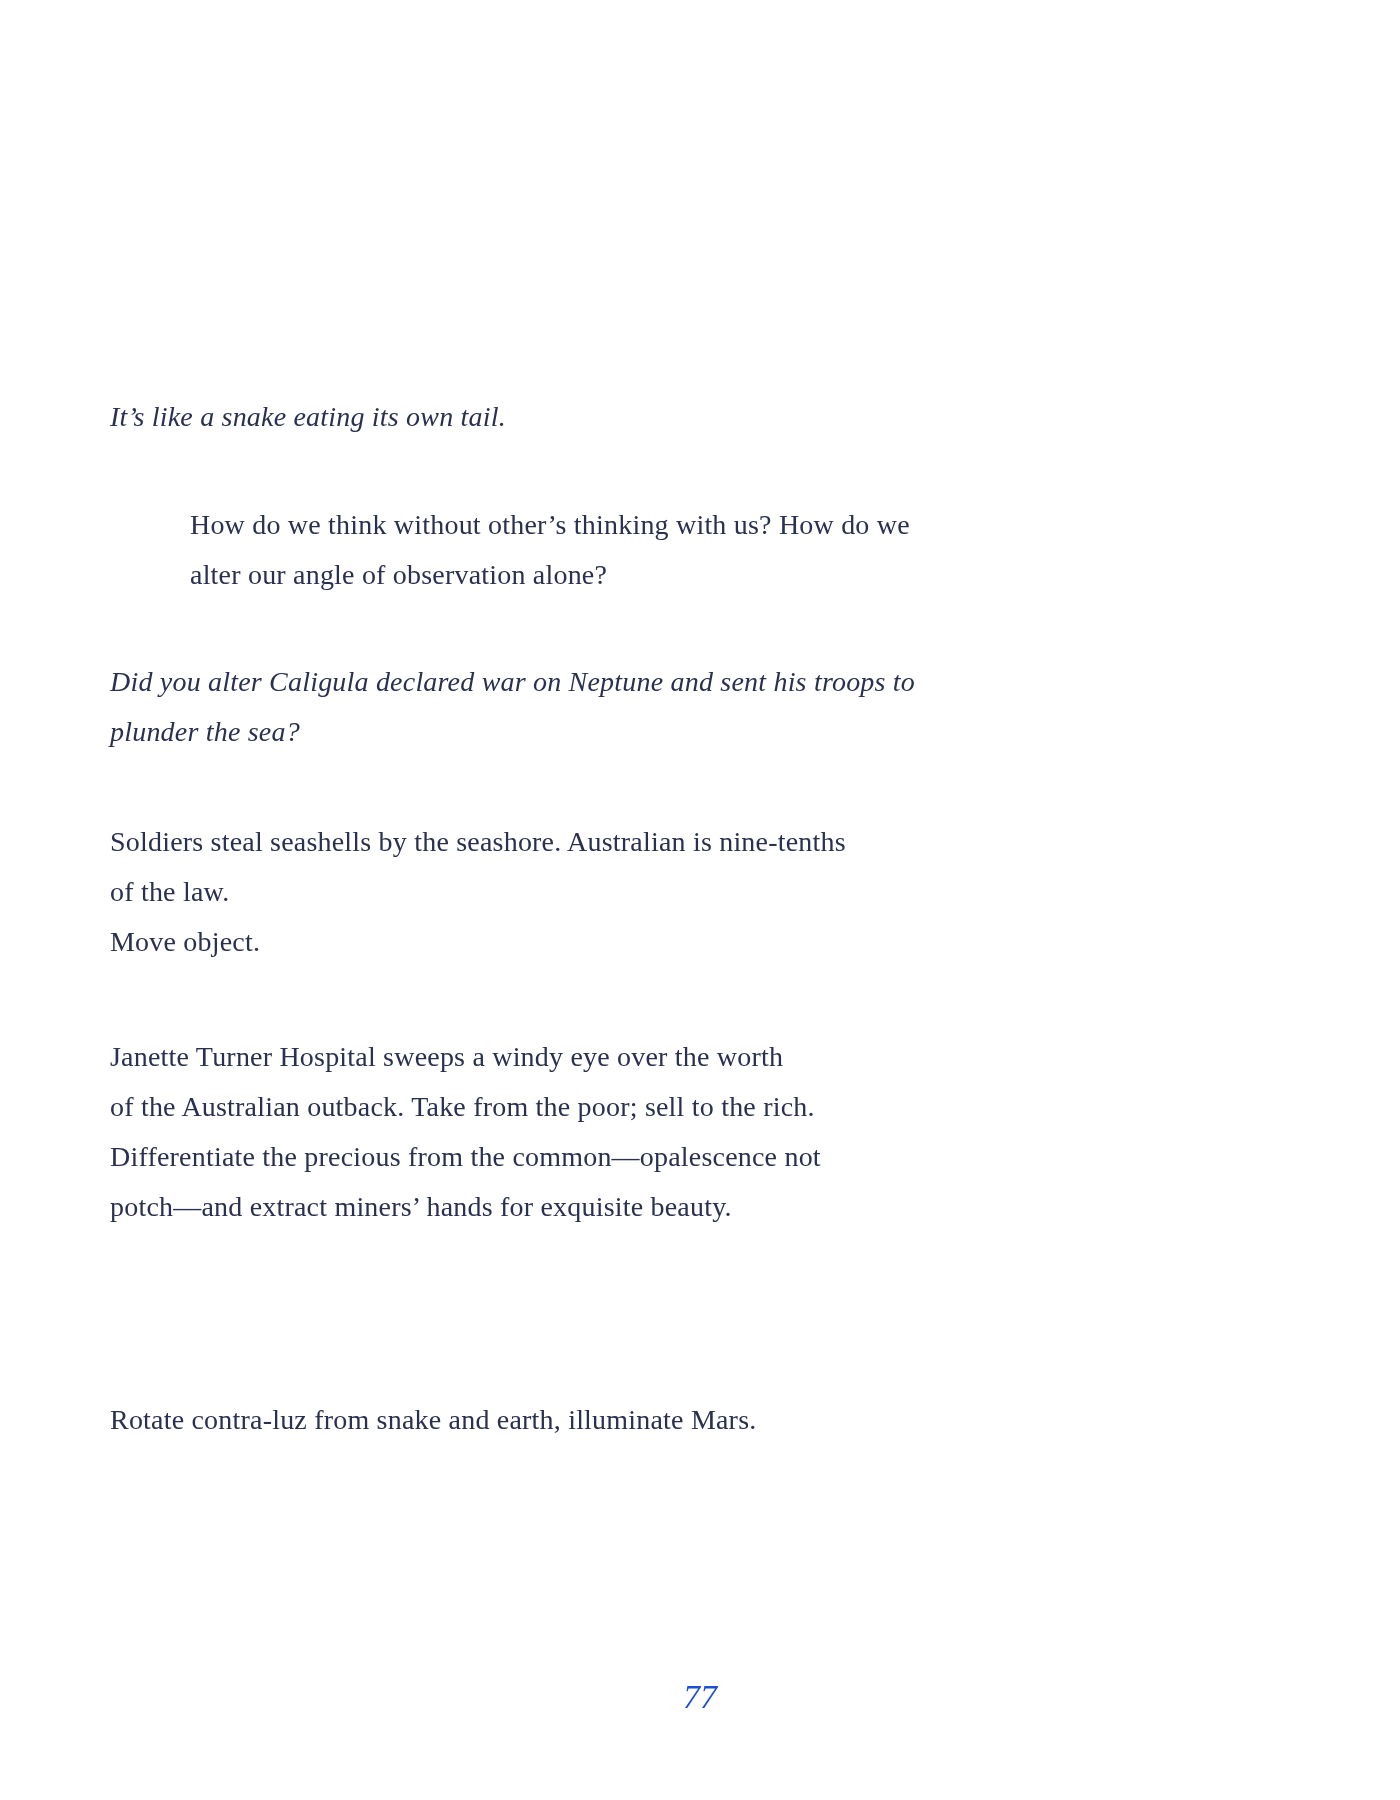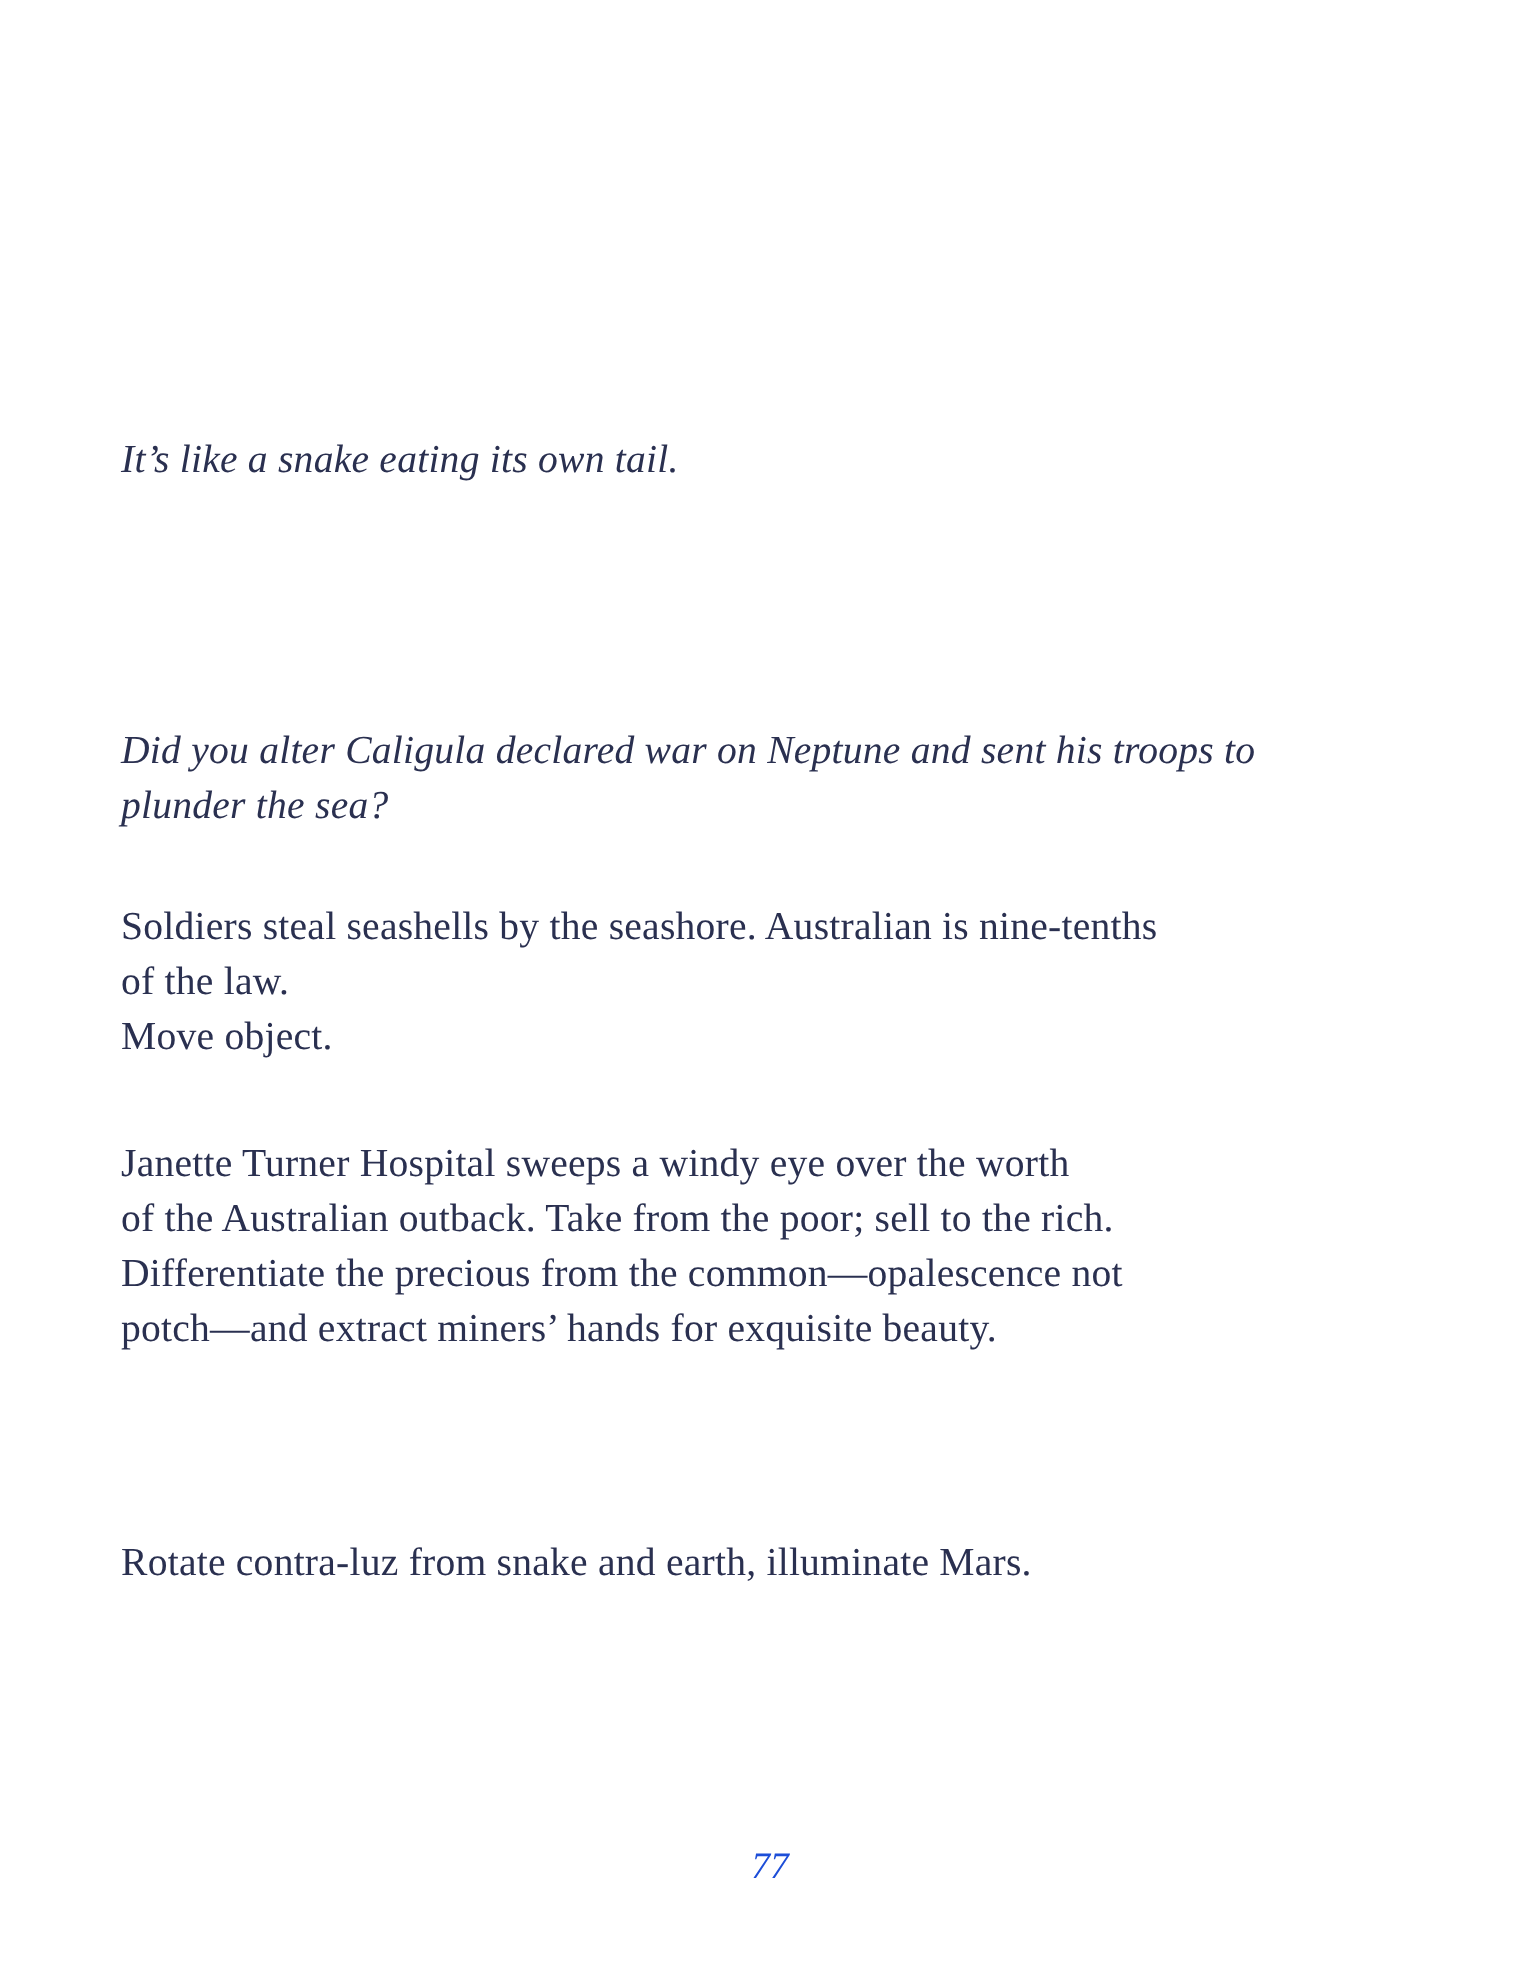--- a/index.html
+++ b/index.html
@@ -11,21 +11,21 @@
     position: relative;
     width: 1400px;
     height: 1800px;
     background: #ffffff;
     overflow: hidden;
     font-family: "Liberation Serif", serif;
   }
   .stanza {
     position: absolute;
     left: 110px;
-    font-size: 36px;
+    font-size: 28px;
     line-height: 50px;
     color: #2a3050;
     white-space: pre;
     letter-spacing: 0.2px;
   }
   .stanza.italic {
     font-style: italic;
   }
   .stanza.indent {
     left: 190px;
@@ -42,20 +42,22 @@
     color: #1d4ed8;
   }
 </style>
 </head>
 <body>
 
 <div class="page">
 
   <div class="stanza italic" style="top: 392px;">It’s like a snake eating its own tail.</div>
 
+  <div class="stanza indent" style="top: 500px;">How do we think without other’s thinking with us? How do we
+alter our angle of observation alone?</div>
 
   <div class="stanza italic" style="top: 657px;">Did you alter Caligula declared war on Neptune and sent his troops to
 plunder the sea?</div>
 
   <div class="stanza" style="top: 817px;">Soldiers steal seashells by the seashore. Australian is nine-tenths
 of the law.
 Move object.</div>
 
   <div class="stanza" style="top: 1032px;">Janette Turner Hospital sweeps a windy eye over the worth
 of the Australian outback. Take from the poor; sell to the rich.

